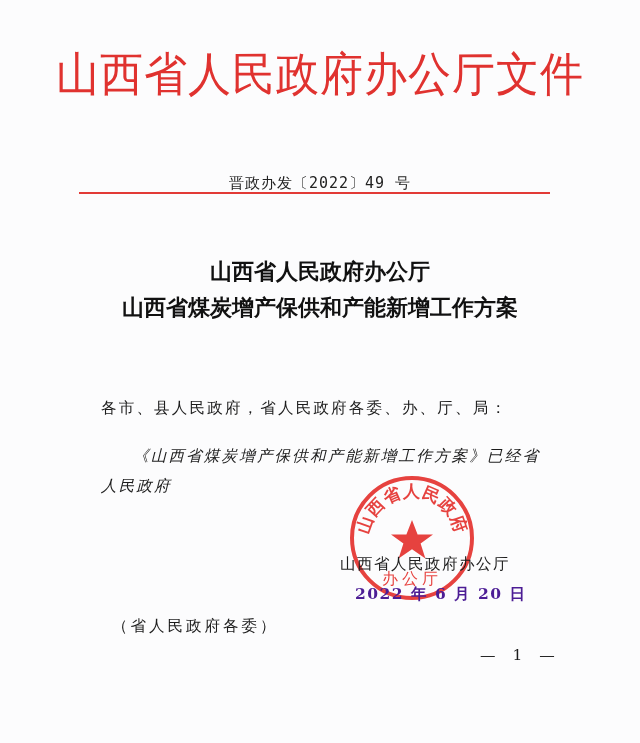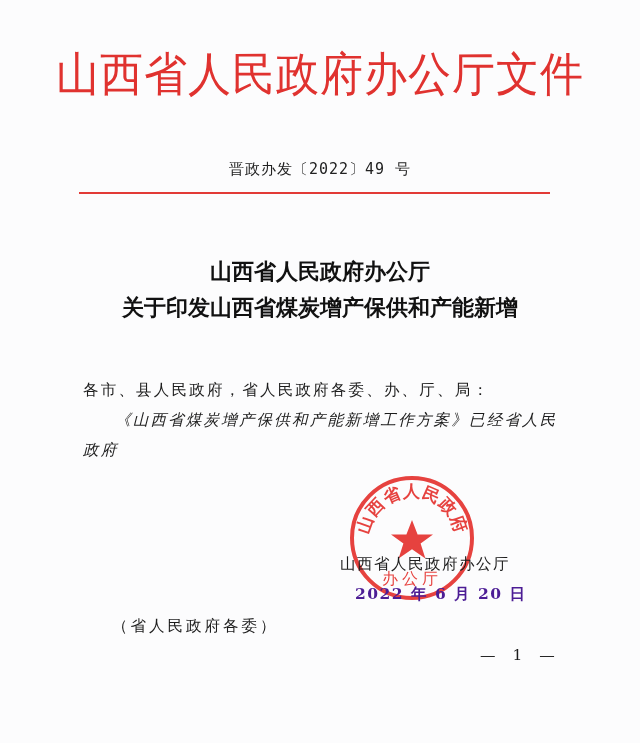--- a/index.html
+++ b/index.html
@@ -12,40 +12,40 @@
     }
     .page { position: absolute; left: 0; top: 0; width: 640px; height: 743px; background: #fcfcfd; }
     .red-title {
       position: absolute; left: 0; width: 640px; top: 46px;
       text-align: center; color: #e0322f;
       font-family: "DejaVu Serif", "Liberation Serif", serif;
       font-size: 43px; letter-spacing: 1px; line-height: 56px;
       transform: scaleY(1.08);
     }
     .doc-number {
-      position: absolute; left: 0; width: 640px; top: 160px;
+      position: absolute; left: 0; width: 640px; top: 174px;
       text-align: center; font-size: 15px; letter-spacing: 1px;
       font-family: "DejaVu Sans Mono", "Liberation Mono", monospace;
       color: #222;
     }
     .red-rule {
       position: absolute; left: 79px; width: 471px; top: 192px; height: 2px;
       background: #e23a36;
     }
     .notice-title {
       position: absolute; left: 0; width: 640px; top: 253px;
       text-align: center; font-weight: bold; font-size: 22px; line-height: 36px;
       color: #111;
     }
     .body-text {
       position: absolute; left: 83px; width: 490px; top: 375px;
       font-size: 15.5px; line-height: 30px; color: #1c1c1c;
       letter-spacing: 2.2px;
     }
-    .body-text p { margin: 0; }
+    .body-text p { margin: 18px; }
     .indent { text-indent: 32px; font-style: italic; }
     .seal {
       position: absolute; left: 350px; top: 476px; width: 124px; height: 124px;
       border: 4px solid #e5332f; border-radius: 50%;
       box-sizing: border-box;
       opacity: 0.92;
     }
     .seal svg { position: absolute; left: -4px; top: -4px; }
     .issuer {
       position: absolute; left: 340px; top: 554px;
@@ -70,21 +70,21 @@
 <div class="page">
 
   <div class="red-title">山西省人民政府办公厅文件</div>
 
   <div class="doc-number">晋政办发〔2022〕49 号</div>
 
   <div class="red-rule"></div>
 
   <div class="notice-title">
     <div>山西省人民政府办公厅</div>
-    <div>关于印发山西省煤炭增产保供和产能新增</div>
+    <div>山西省煤炭增产保供和产能新增工作方案</div>
   </div>
 
   <div class="body-text">
     <p>各市、县人民政府，省人民政府各委、办、厅、局：</p>
     <p class="indent">《山西省煤炭增产保供和产能新增工作方案》已经省人民政府</p>
   </div>
 
   <div class="seal">
     <svg width="124" height="124" viewBox="0 0 124 124">
       <defs>

